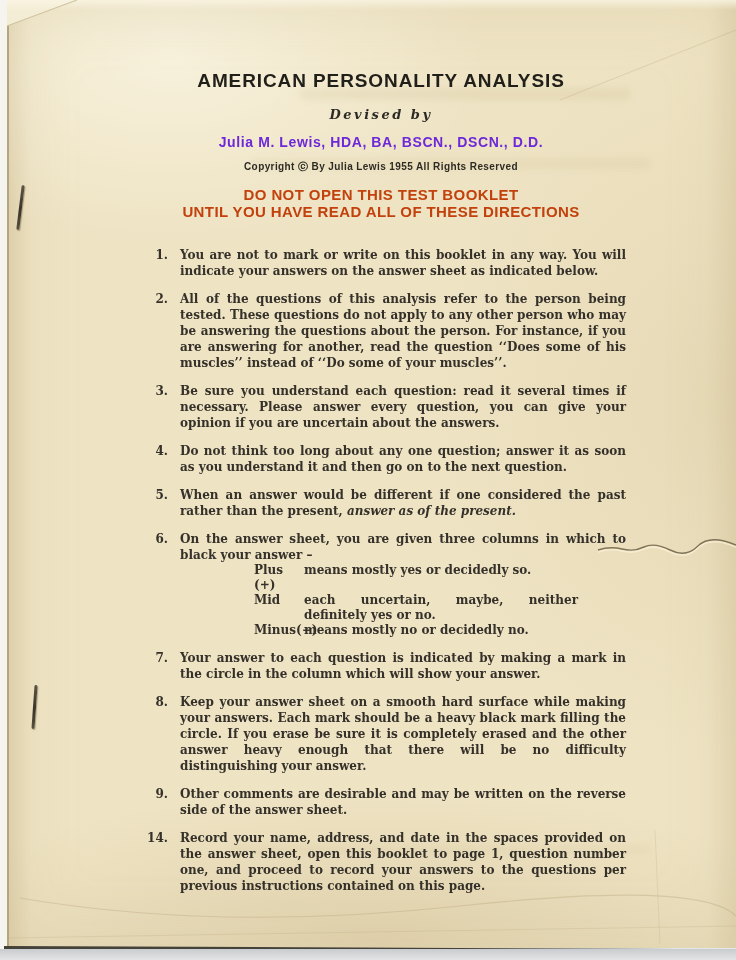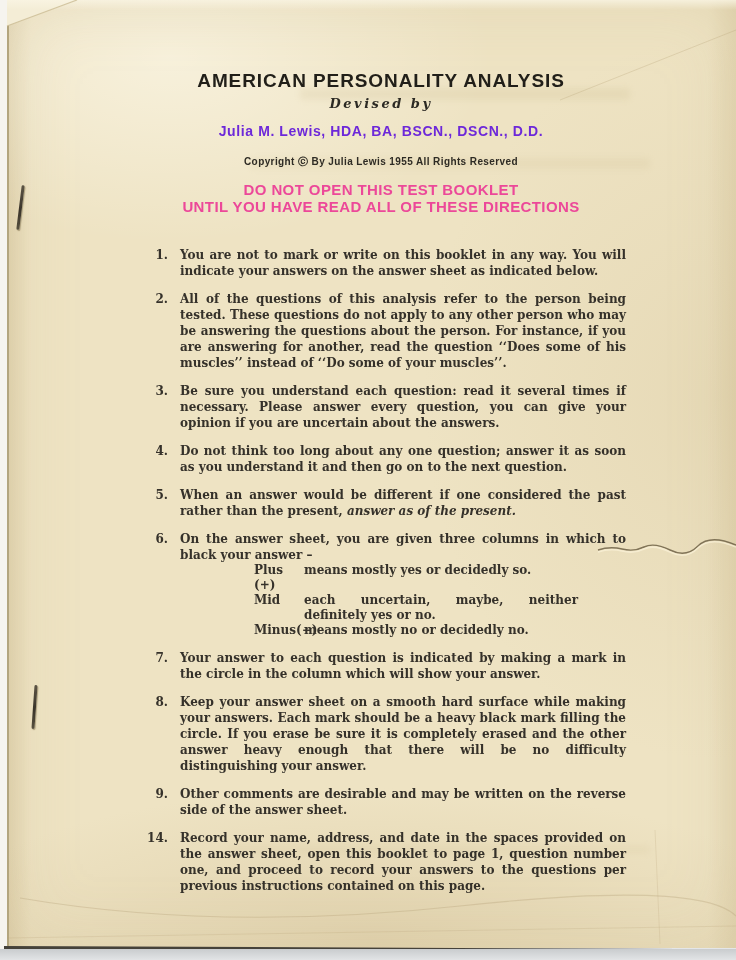--- a/index.html
+++ b/index.html
@@ -55,33 +55,33 @@
   .header{
     position:absolute;left:26px;right:0;top:70px;text-align:center;
     color:#24221c;
   }
   .title{
     font-family:"Liberation Sans", sans-serif;font-weight:700;
     font-size:19px;letter-spacing:0.9px;color:#211f19;
   }
   .devised{
     font-family:"DejaVu Serif", serif;font-style:italic;font-weight:600;
-    font-size:13px;letter-spacing:2.5px;margin-top:4px;color:#2c2a24;
+    font-size:13px;letter-spacing:2.5px;margin-top:15px;color:#2c2a24;
   }
   .author{
     font-family:"Liberation Sans", sans-serif;font-weight:700;
     font-size:14px;letter-spacing:0.6px;margin-top:12px;color:#6d28d9;
   }
   .copyright{
     font-family:"Liberation Sans", sans-serif;font-weight:700;
-    font-size:10px;letter-spacing:0.4px;margin-top:16px;color:#2e2b24;
+    font-size:10px;letter-spacing:0.4px;margin-top:10px;color:#2e2b24;
   }
   .warning{
     font-family:"Liberation Sans", sans-serif;font-weight:700;
-    font-size:15px;letter-spacing:0.4px;color:#ec4899;
+    font-size:15px;letter-spacing:0.4px;color:#c2410c;
   }
   .warning.w1{margin-top:12px;}
   .warning.w2{margin-top:0;}
   
   .directions{
     position:absolute;left:147px;top:247px;width:479px;
     font-family:"DejaVu Serif", serif;font-weight:700;
     font-size:12px;line-height:16px;color:#35312a;
   }
   .dir-item{display:flex;margin-bottom:12px;}

